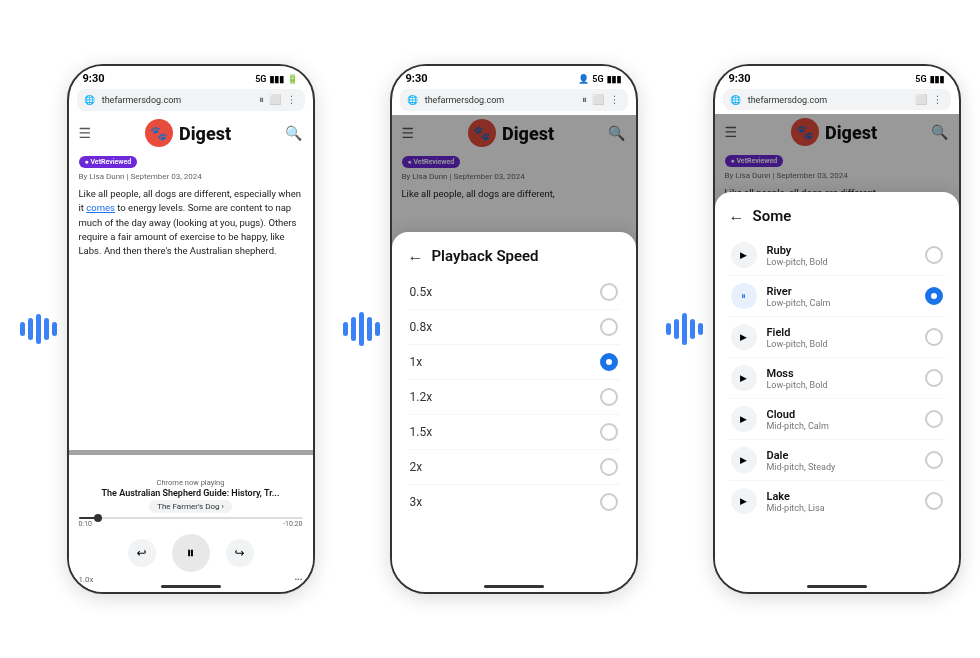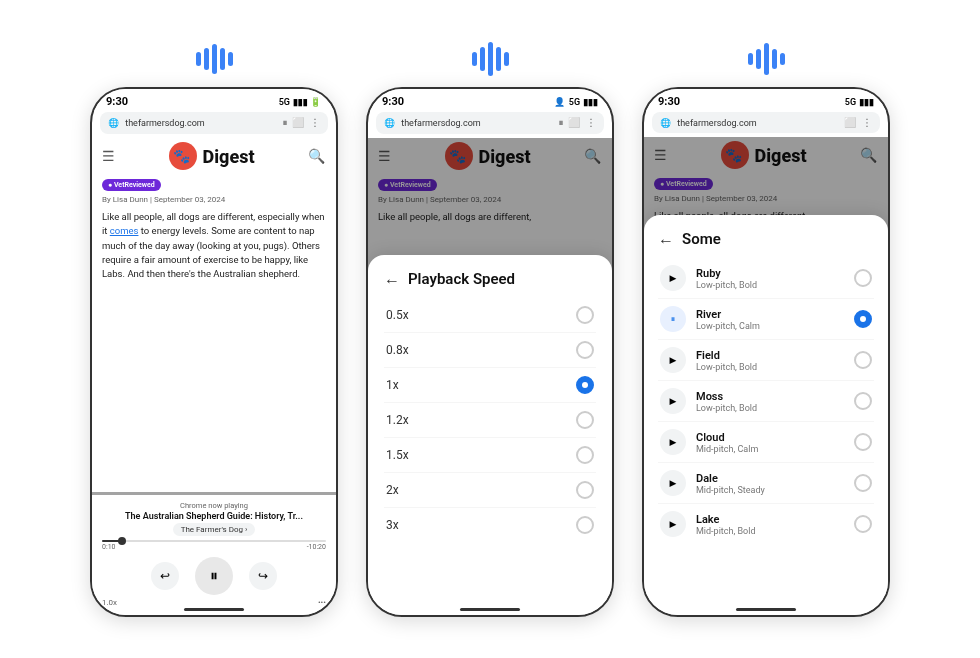--- a/index.html
+++ b/index.html
@@ -14,21 +14,21 @@
       overflow: hidden;
     }
     .scene {
       display: flex;
       gap: 28px;
       align-items: flex-start;
       padding: 18px 30px;
     }
     .phone-col {
       display: flex;
-      flex-direction: column;
+      flex-direction: row;
       align-items: center;
       gap: 10px;
     }
     
     .sound-wave {
       display: flex;
       align-items: center;
       gap: 3px;
       height: 36px;
     }
@@ -124,22 +124,22 @@
       line-height: 1.5;
     }
     .highlight { color: #1a73e8; text-decoration: underline; }
     
     .audio-player {
       position: absolute;
       bottom: 0;
       left: 0;
       right: 0;
       background: #fff;
-      border-top: 3px solid #a3a3a3;
-      padding: 6px 10px 8px;
+      border-top: 5px solid #a3a3a3;
+      padding: 23px 10px 8px;
     }
     .now-playing-label { font-size: 7.5px; color: #666; text-align: center; }
     .now-playing-title { font-size: 9px; font-weight: 600; text-align: center; color: #111; margin: 1px 0; }
     .now-playing-source {
       display: flex;
       justify-content: center;
       margin: 2px 0;
     }
     .source-tag {
       background: #f1f3f4;
@@ -605,21 +605,21 @@
             <div class="voice-name">Dale</div>
             <div class="voice-desc">Mid-pitch, Steady</div>
           </div>
           <div class="voice-radio"></div>
         </div>
 
         <div class="voice-option">
           <button class="voice-play-btn">▶</button>
           <div class="voice-info">
             <div class="voice-name">Lake</div>
-            <div class="voice-desc">Mid-pitch, Bold</div>
+            <div class="voice-desc">Mid-pitch, Lisa</div>
           </div>
           <div class="voice-radio"></div>
         </div>
       </div>
       <div class="home-indicator"></div>
     </div>
   </div>
 
 </div>
 

